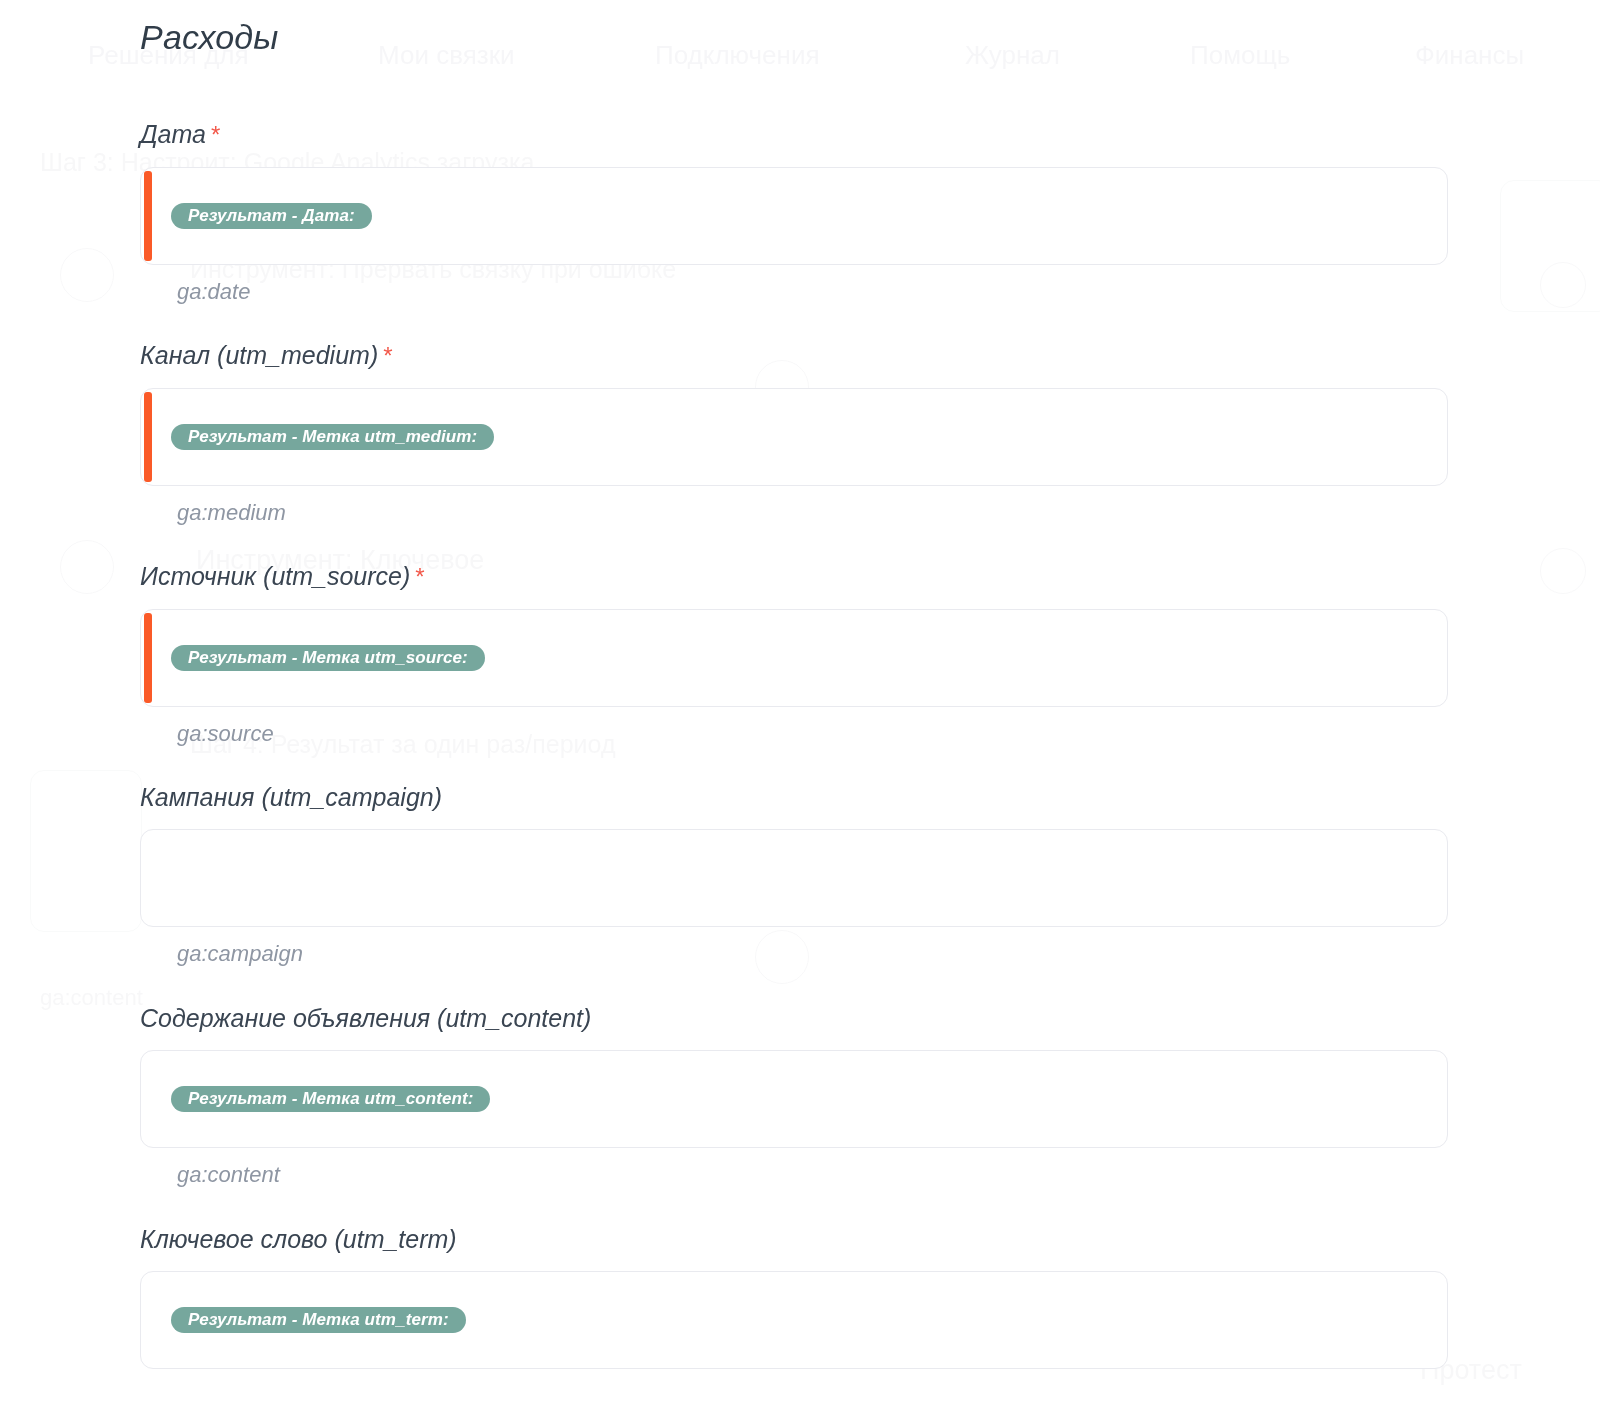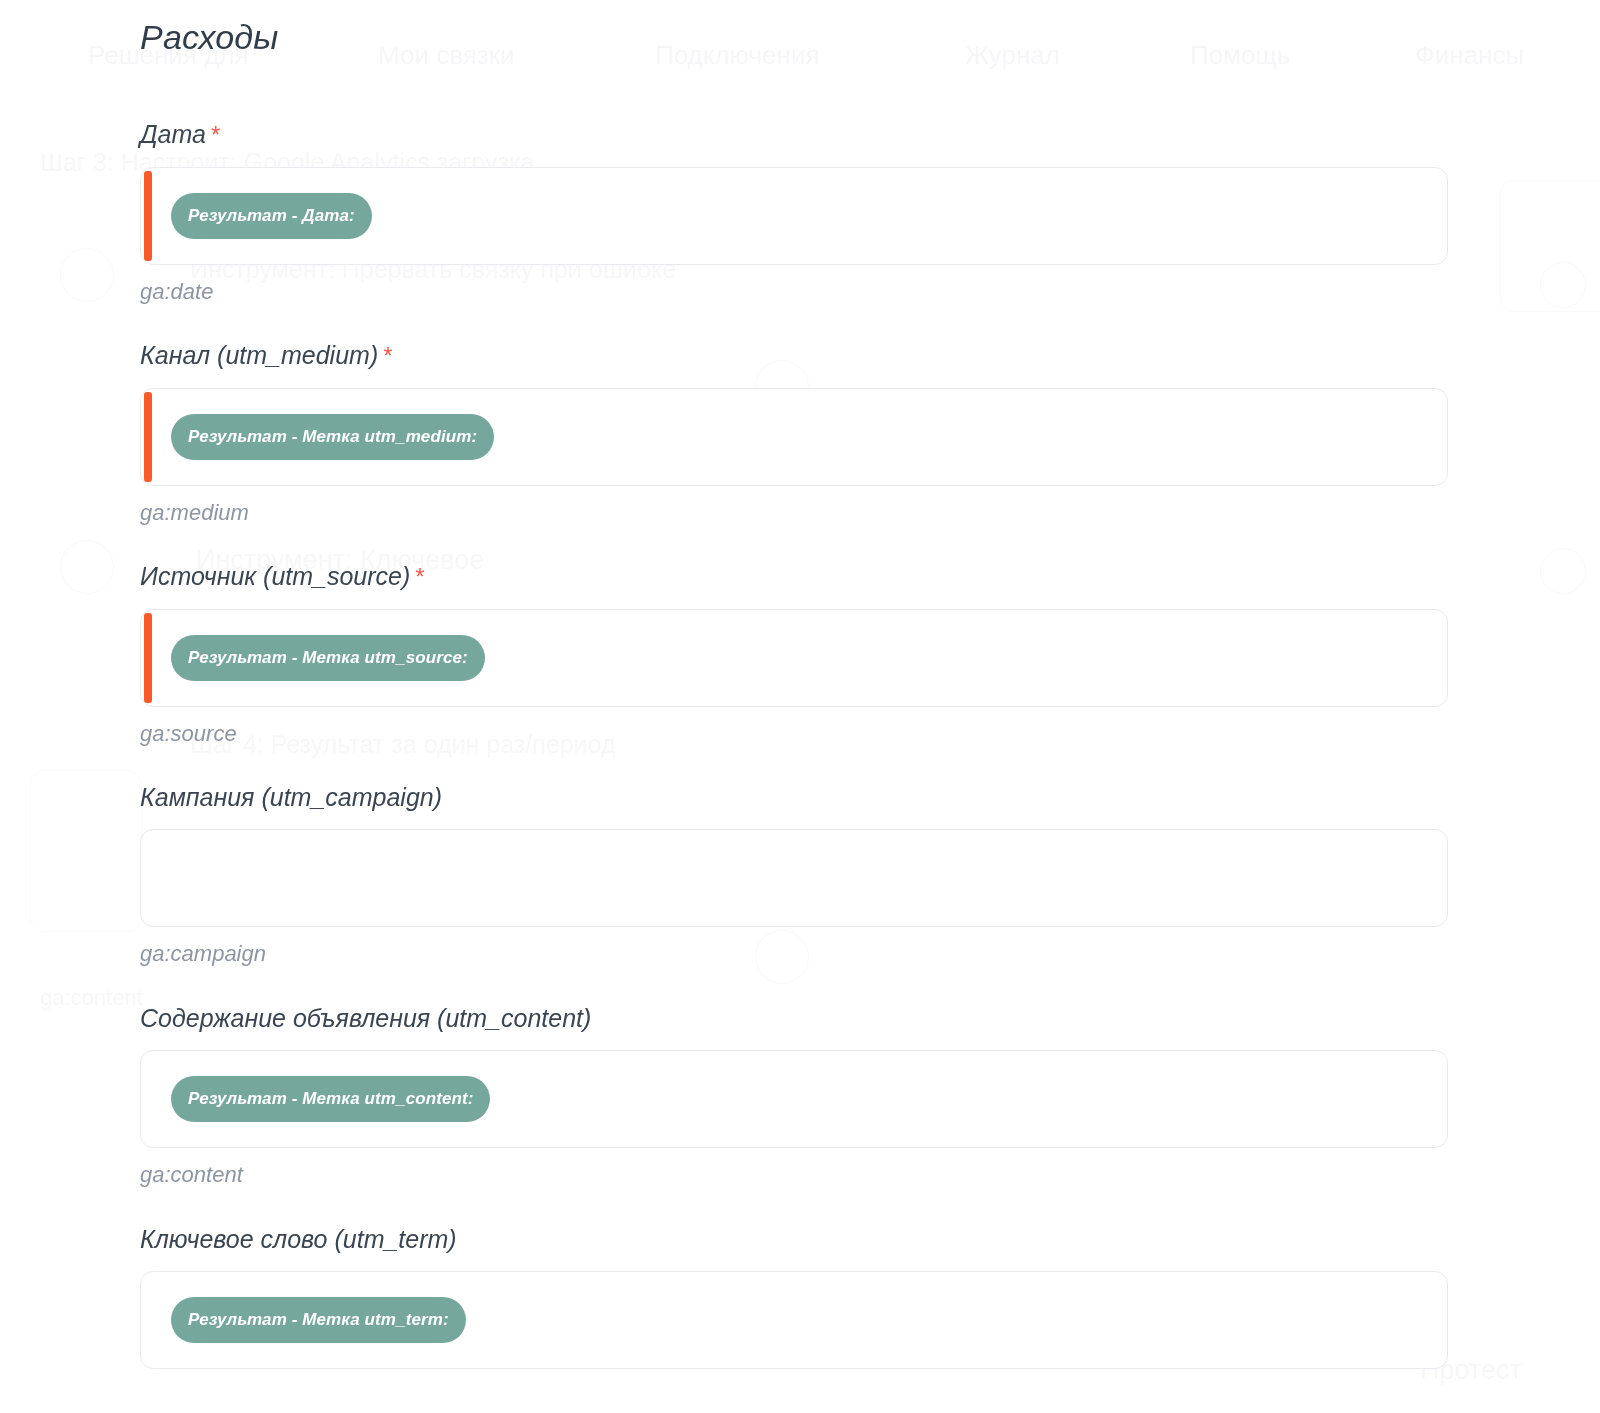--- a/index.html
+++ b/index.html
@@ -124,37 +124,38 @@
     top: 3px;
     bottom: 3px;
     width: 8px;
     background: #fa5a28;
     border-radius: 3px;
   }
 
   .chip {
     display: inline-flex;
     align-items: center;
-    height: 46px;
+    height: 26px;
     padding: 0 17px;
     background: #76a79d;
     color: #ffffff;
     border-radius: 999px;
     font-size: 17px;
     font-weight: 700;
     letter-spacing: 0.1px;
     white-space: nowrap;
   }
 
   .field-hint {
     margin-top: 14px;
     font-size: 22px;
     line-height: 26px;
     color: #8e96a3;
     font-weight: 400;
+    margin-left: 37px;
   }
 </style>
 </head>
 <body>
 
 <div class="page">
 
   <div class="bg-layer">
     <div class="bg-nav">
       <span class="nav-item" style="left:88px">Решения для</span>

